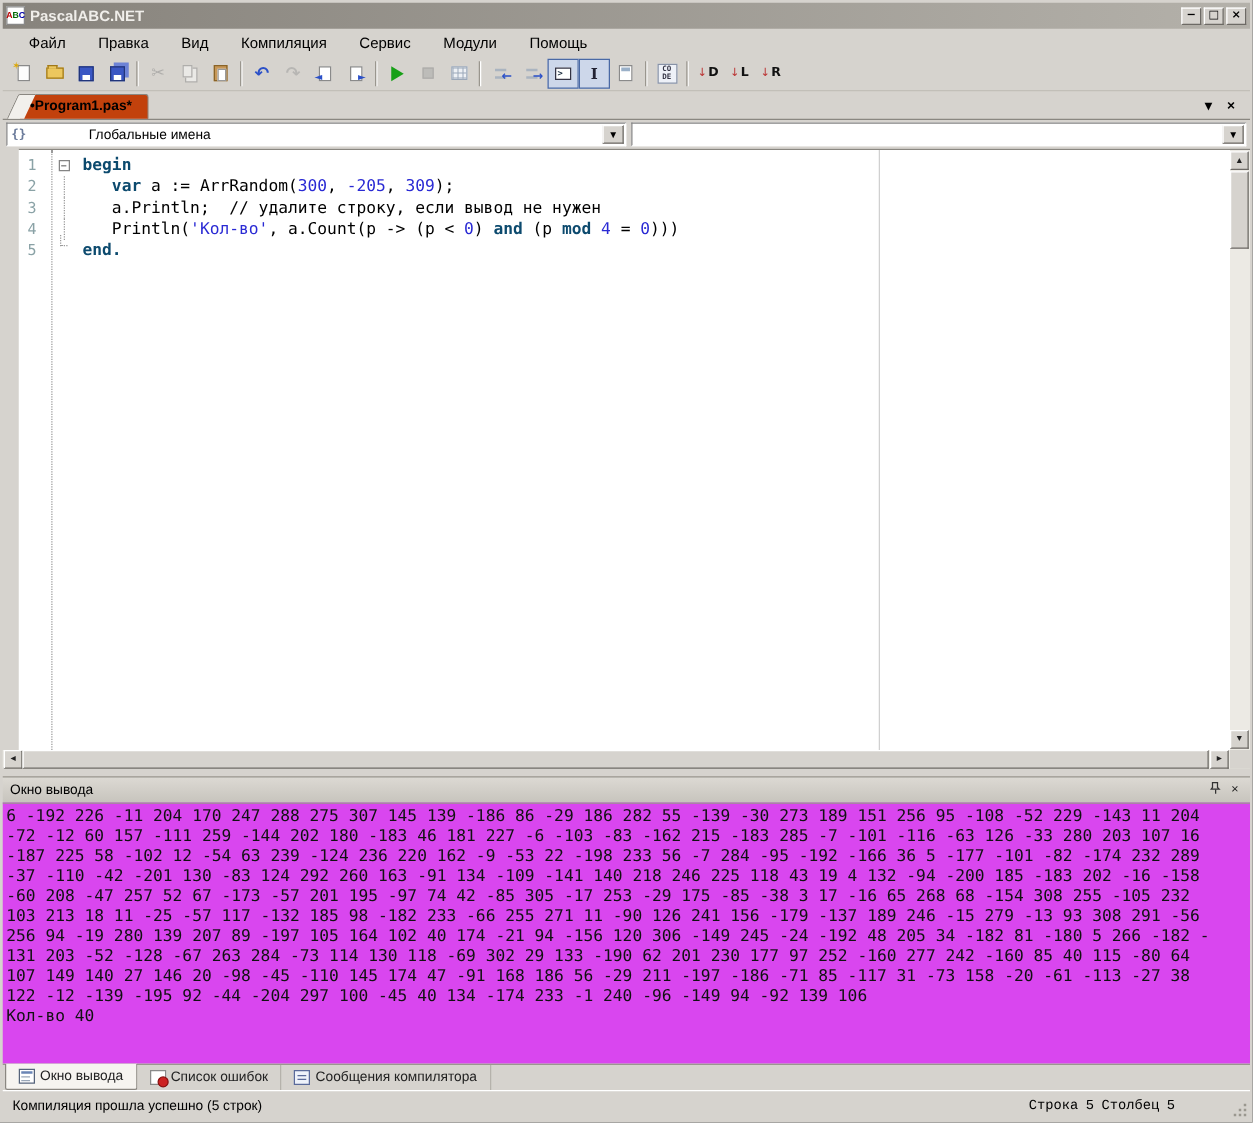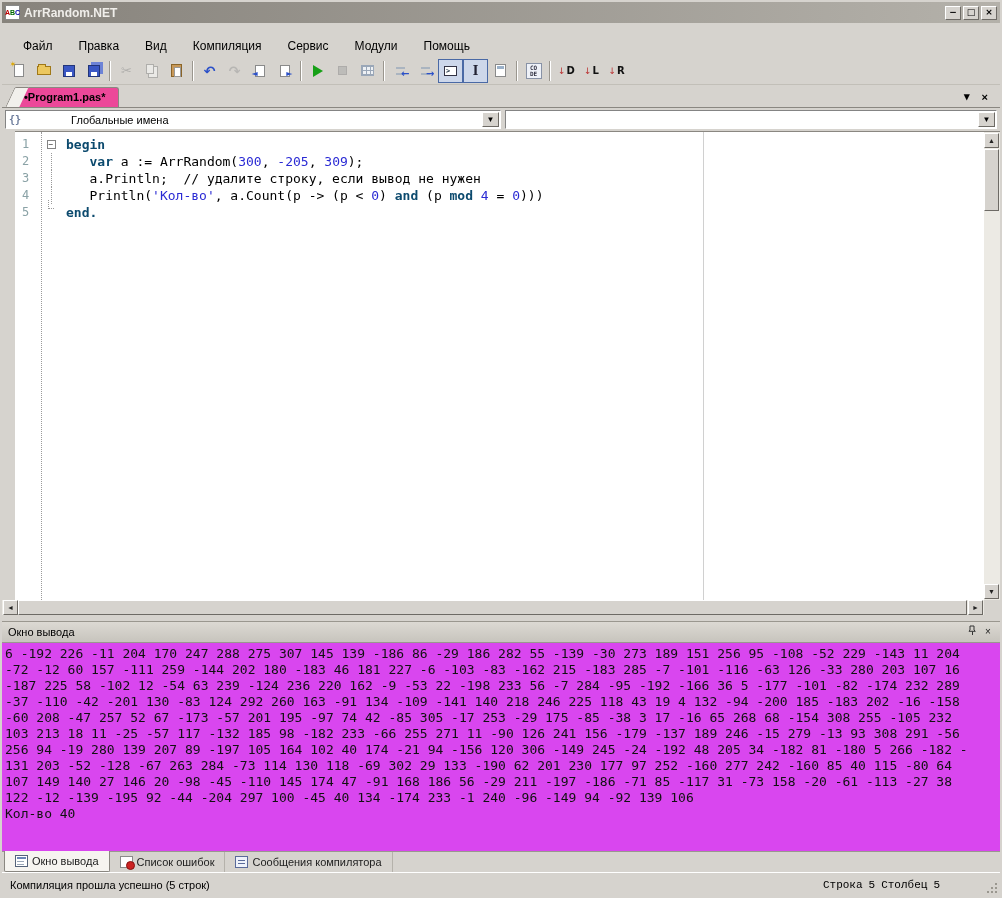--- a/index.html
+++ b/index.html
@@ -14,21 +14,21 @@
   .titlebar{height:21px;flex:0 0 21px;background:linear-gradient(90deg,#87837c,#b4b1aa);
     display:flex;align-items:center;padding:0 3px;color:#f0eeea;font-size:12px;font-weight:bold;}
   .app-icon{width:15px;height:15px;background:#fff;border:1px solid #888;margin-right:4px;
     font-size:7px;font-weight:bold;color:#b00;display:flex;align-items:center;justify-content:center;line-height:1;}
   .app-icon b{color:#060;} .app-icon u{color:#00a;text-decoration:none;}
   .titlebar .spacer{flex:1;}
   .winbtn{width:16px;height:14px;margin-left:2px;background:#d6d3ce;border:1px solid;
     border-color:#fff #6d6a65 #6d6a65 #fff;font-size:9px;line-height:11px;text-align:center;
     color:#000;font-weight:bold;padding:0;font-family:"DejaVu Sans",sans-serif;}
   
-  .menubar{height:22px;flex:0 0 22px;display:flex;align-items:center;font-size:12px;padding-left:8px;margin-top:12px;}
+  .menubar{height:22px;flex:0 0 22px;display:flex;align-items:center;font-size:12px;padding-left:8px;}
   .menu-item{padding:2px 13px;color:#000;}
   
   .toolbar{height:28px;flex:0 0 28px;display:flex;align-items:center;padding-left:4px;border-bottom:1px solid #c2bfb8;}
   .tb-btn{width:25px;height:24px;background:transparent;border:1px solid transparent;padding:0;
     display:flex;align-items:center;justify-content:center;}
   .tb-btn.pressed{border:1px solid #4a69a5;background:#cdd7ea;}
   .tb-btn.disabled{opacity:.5;filter:grayscale(1);}
   .tb-sep{width:2px;height:20px;border-left:1px solid #9a968e;border-right:1px solid #fff;margin:0 3px;}
   .ico{width:18px;height:17px;position:relative;display:flex;align-items:center;justify-content:center;
     font-family:"DejaVu Sans",sans-serif;font-size:12px;}
@@ -62,21 +62,21 @@
   .ico-console-toggle i::before{content:">";position:absolute;left:1px;top:0;font:bold 7px "DejaVu Sans Mono",monospace;color:#234;}
   .ico-ibeam-toggle .g{font-family:"DejaVu Serif",serif;font-weight:bold;font-size:12px;color:#223;}
   .ico-form-view i{width:11px;height:13px;background:#fff;border:1px solid #8a8a8a;}
   .ico-form-view i::before{content:"";display:block;height:3px;background:#9ab0c8;margin:1px;}
   .ico-code-templates .g{display:block;width:16px;border:1px solid #8892a6;background:#eef1f8;color:#334;
     font:bold 6px/6px "DejaVu Sans Mono",monospace;text-align:center;white-space:pre;padding:1px 0;}
   .ico-snippet-d::before,.ico-snippet-l::before,.ico-snippet-r::before{content:"↓";color:#b33;font-size:9px;margin-right:1px;}
   .ico-snippet-d .g,.ico-snippet-l .g,.ico-snippet-r .g{font-weight:bold;font-size:10px;color:#111;}
   
   .tabstrip{height:23px;flex:0 0 23px;display:flex;align-items:flex-end;padding:0 6px 0 14px;border-bottom:1px solid #8a8781;position:relative;}
-  .doc-tab{position:relative;height:20px;background:#ec4899;border:1px solid #8a8781;border-bottom:none;
+  .doc-tab{position:relative;height:20px;background:#c2410c;border:1px solid #8a8781;border-bottom:none;
     border-left:none;border-radius:0 3px 0 0;padding:3px 12px 0 8px;font-size:11px;font-weight:bold;}
   .doc-tab::before{content:"";position:absolute;left:-6px;top:-1px;bottom:0;width:13px;background:#f2f0ec;
     border-left:1px solid #8a8781;border-top:1px solid #8a8781;transform:skewX(-25deg);border-radius:2px 0 0 0;}
   .doc-tab span{position:relative;}
   .tabstrip .spacer{flex:1;}
   .tabstrip-ctl{font-size:11px;padding:0 6px 4px 6px;color:#000;background:none;border:none;font-weight:bold;}
   
   .navrow{height:23px;flex:0 0 23px;display:flex;gap:4px;padding:2px 3px;}
   .combo{height:19px;background:#fff;border:1px solid;border-color:#848484 #fff #fff #848484;
     display:flex;align-items:center;font-size:11px;position:relative;}
@@ -147,21 +147,21 @@
 <body>
 
 <div class="window">
 
   <div class="titlebar">
     <span class="app-icon">
         <span>A</span>
         <b>B</b>
         <u>C</u>
       </span>
-    <span>ArrRandom.NET</span>
+    <span>PascalABC.NET</span>
     <span class="spacer"></span>
     <button class="winbtn">−</button>
     <button class="winbtn">□</button>
     <button class="winbtn">×</button>
   </div>
 
   <div class="menubar">
       <div class="menu-item">Файл</div>
       <div class="menu-item">Правка</div>
       <div class="menu-item">Вид</div>

